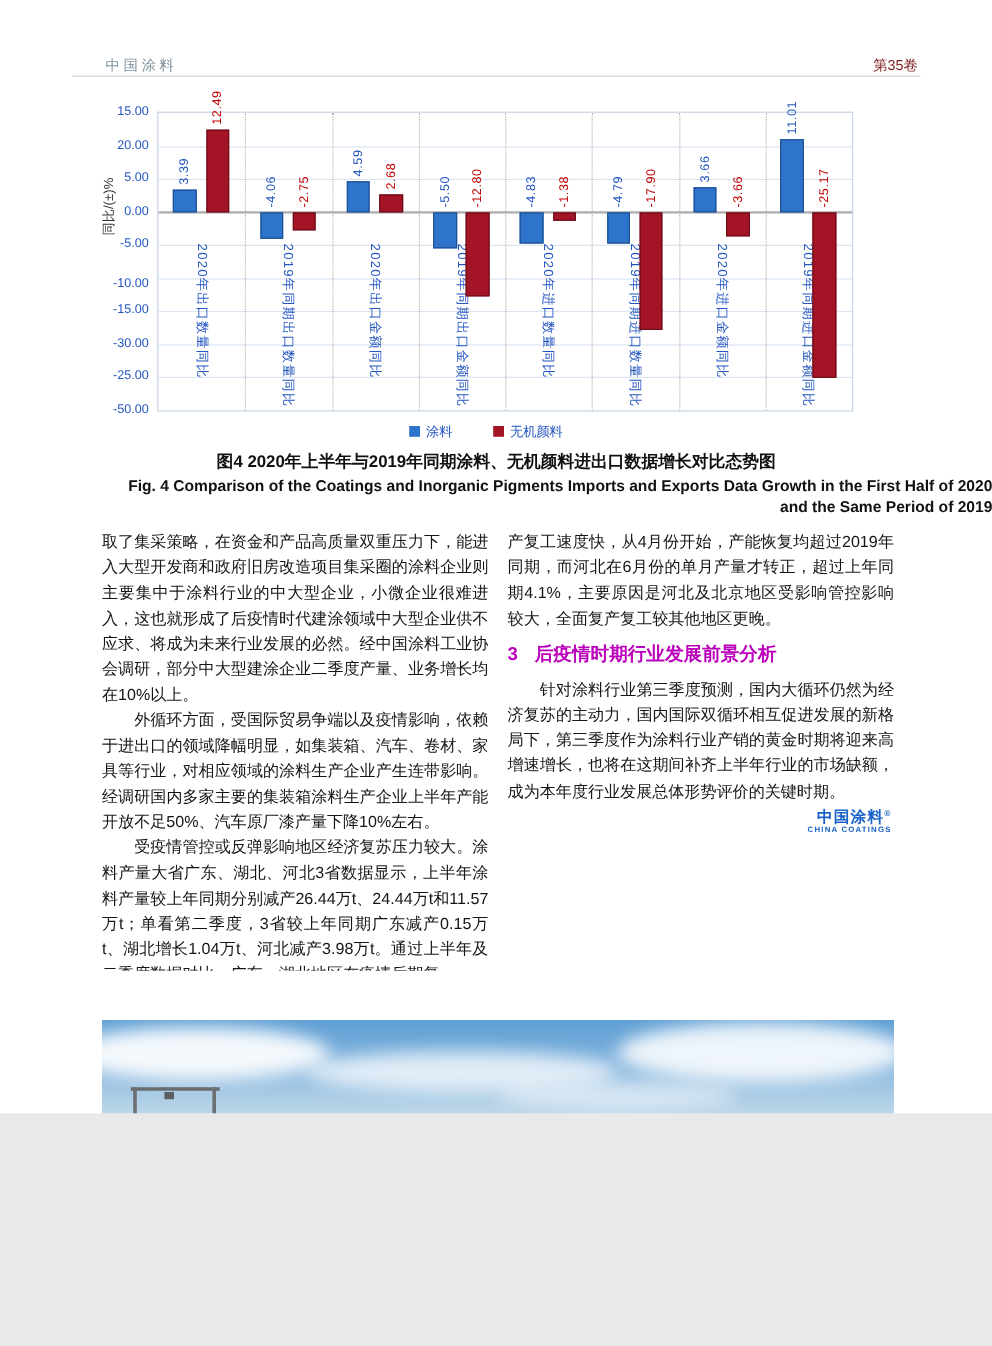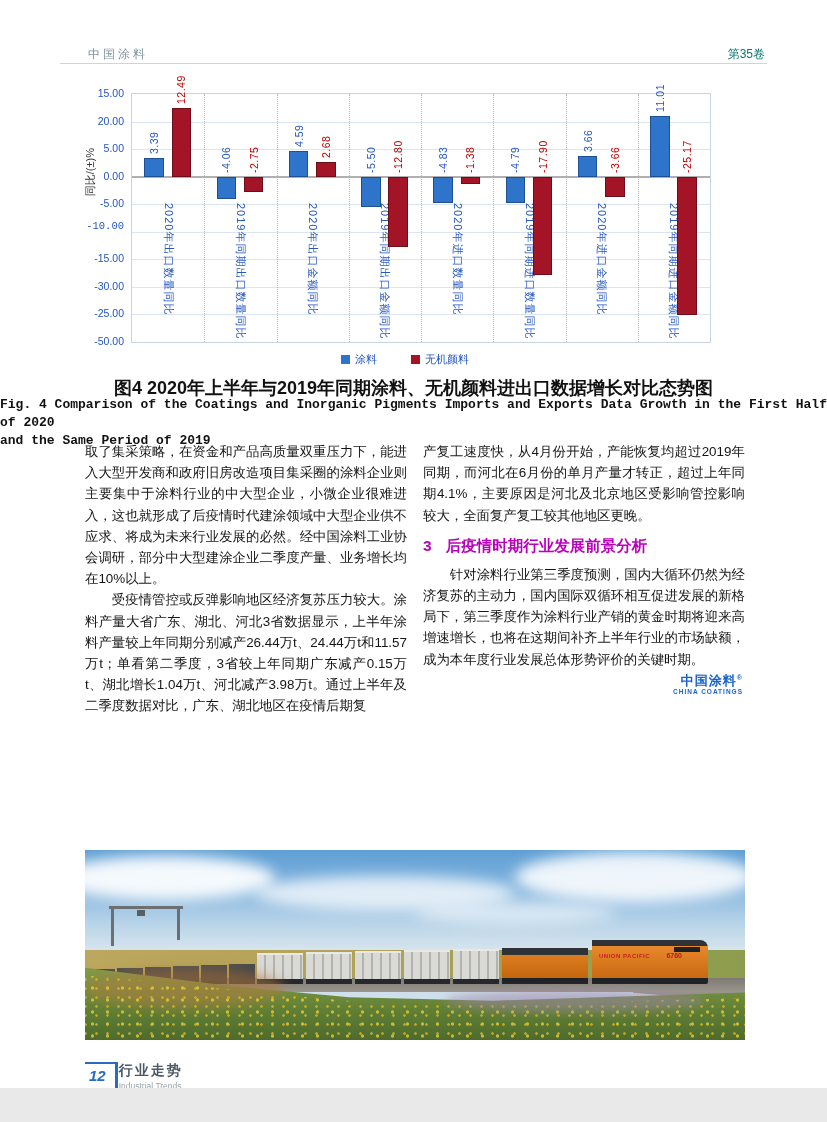--- a/index.html
+++ b/index.html
@@ -1,21 +1,21 @@
 <!DOCTYPE html>
 <html><head>
 <meta charset="utf-8">
 <style>
   html,body{margin:0;padding:0;background:#e9e9e9;}
-  .page{position:relative;width:827px;height:1088px;background:#ffffff;margin:0 auto;
+  .page{position:relative;width:827px;height:928px;background:#ffffff;margin:0 auto;
         font-family:"Liberation Sans","DejaVu Sans",sans-serif;color:#1a1a1a;overflow:hidden;}
 
   
   .hdr-left{position:absolute;left:88px;top:46px;font-size:12px;letter-spacing:3px;color:#7f929e;}
-  .hdr-right{position:absolute;right:62px;top:46px;font-size:12px;color:#0f766e;}
+  .hdr-right{position:absolute;right:62px;top:46px;font-size:12px;color:#7f1d1d;}
   .hdr-line{position:absolute;left:60px;right:60px;top:63px;height:1px;background:#ccd5da;}
 
   
   .chart-area{position:absolute;left:85px;top:88px;width:660px;height:262px;}
   .ytitle{position:absolute;left:-2px;top:60px;writing-mode:vertical-rl;text-orientation:sideways;
           transform:rotate(180deg);font-size:11px;color:#333;}
   .yticks{position:absolute;left:0;top:5px;width:44px;height:248px;}
   .ytick{position:absolute;right:5px;transform:translateY(-50%);font-size:10.5px;color:#2456c0;}
   .plot{position:absolute;left:46px;top:5px;width:578px;height:248px;border:1px solid #c7d4e4;background:#fff;}
   .gridline{position:absolute;left:0;right:0;height:1px;background:#dbe5f1;}
@@ -24,23 +24,23 @@
   .bar{position:absolute;box-sizing:border-box;}
   .vallabel{position:absolute;writing-mode:vertical-rl;transform:translate(-50%,-100%) rotate(180deg);
             font-size:10.5px;white-space:nowrap;letter-spacing:.5px;}
   .catlabel{position:absolute;writing-mode:vertical-rl;text-orientation:sideways;transform:translateX(-50%);
             font-size:11px;color:#2456c0;letter-spacing:1px;white-space:nowrap;}
   .legend{position:absolute;left:85px;top:352px;width:640px;display:flex;justify-content:center;gap:34px;}
   .legend-item{display:flex;align-items:center;gap:5px;font-size:11px;color:#2456c0;}
   .legend-swatch{width:9px;height:9px;display:inline-block;}
 
   
-  .cap-zh{position:absolute;left:0;right:0;top:376px;text-align:center;font-size:18px;font-weight:bold;color:#111;}
-  .cap-en{position:absolute;left:0;right:0;top:396px;text-align:left;
-          font-family:Liberation Mono, monospace;font-weight:bold;font-size:13px;color:#111;line-height:18px;}
+  .cap-zh{position:absolute;left:0;right:0;top:376px;text-align:center;font-size:14px;font-weight:bold;color:#111;}
+  .cap-en{position:absolute;left:0;right:0;top:396px;text-align:right;
+          font-family:Liberation Sans, sans-serif;font-weight:bold;font-size:13px;color:#111;line-height:18px;}
 
   
   .col{position:absolute;top:441px;width:322px;font-size:13.4px;line-height:21.2px;text-align:justify;color:#151515;}
   .col-left{left:85px;height:368px;overflow:hidden;}
   .col-right{left:423px;height:400px;}
   .col p{margin:0;text-indent:2em;}
   .col p.cont{text-indent:0;}
   .sec-heading{margin:9px 0 7px 0;font-size:15.5px;font-weight:bold;color:#bb00bb;text-indent:0;line-height:22px;}
   .sec-heading .num{margin-right:14px;}
   .logo{display:flex;flex-direction:column;align-items:flex-end;margin-top:4px;margin-right:2px;line-height:1.1;}
@@ -110,21 +110,21 @@
   <div class="hdr-line"></div>
 
   <div class="chart-area">
     <div class="ytitle">同比/(±)%</div>
     <div class="yticks" id="yticks">
         <div class="ytick" style="top: 0px;">15.00</div>
         <div class="ytick" style="top: 27.5556px;">20.00</div>
         <div class="ytick" style="top: 55.1111px;">5.00</div>
         <div class="ytick" style="top: 82.6667px;">0.00</div>
         <div class="ytick" style="top: 110.222px;">-5.00</div>
-        <div class="ytick" style="top: 133px; font-family: Liberation Mono, monospace;">-10.00</div>
+        <div class="ytick" style="top: 143px;">-10.00</div>
         <div class="ytick" style="top: 165.333px;">-15.00</div>
         <div class="ytick" style="top: 192.889px;">-30.00</div>
         <div class="ytick" style="top: 220.444px;">-25.00</div>
         <div class="ytick" style="top: 248px;">-50.00</div>
       </div>
     <div class="plot" id="plot">
         <div class="gridline" style="top: 27.5556px;"></div>
         <div class="gridline" style="top: 55.1111px;"></div>
         <div class="gridline" style="top: 110.222px;"></div>
         <div class="gridline" style="top: 137.778px;"></div>
@@ -193,20 +193,21 @@
     </div>
 
   <div class="cap-zh">图4  2020年上半年与2019年同期涂料、无机颜料进出口数据增长对比态势图</div>
   <div class="cap-en">
     <div>Fig. 4  Comparison of the Coatings and Inorganic Pigments Imports and Exports Data Growth in the First Half of 2020</div>
     <div>and the Same Period of 2019</div>
   </div>
 
   <div class="col col-left">
     <p class="cont">取了集采策略，在资金和产品高质量双重压力下，能进入大型开发商和政府旧房改造项目集采圈的涂料企业则主要集中于涂料行业的中大型企业，小微企业很难进入，这也就形成了后疫情时代建涂领域中大型企业供不应求、将成为未来行业发展的必然。经中国涂料工业协会调研，部分中大型建涂企业二季度产量、业务增长均在10%以上。</p>
+    <p>外循环方面，受国际贸易争端以及疫情影响，依赖于进出口的领域降幅明显，如集装箱、汽车、卷材、家具等行业，对相应领域的涂料生产企业产生连带影响。经调研国内多家主要的集装箱涂料生产企业上半年产能开放不足50%、汽车原厂漆产量下降10%左右。</p>
     <p>受疫情管控或反弹影响地区经济复苏压力较大。涂料产量大省广东、湖北、河北3省数据显示，上半年涂料产量较上年同期分别减产26.44万t、24.44万t和11.57万t；单看第二季度，3省较上年同期广东减产0.15万t、湖北增长1.04万t、河北减产3.98万t。通过上半年及二季度数据对比，广东、湖北地区在疫情后期复</p>
   </div>
 
   <div class="col col-right">
     <p class="cont">产复工速度快，从4月份开始，产能恢复均超过2019年同期，而河北在6月份的单月产量才转正，超过上年同期4.1%，主要原因是河北及北京地区受影响管控影响较大，全面复产复工较其他地区更晚。</p>
     <div class="sec-heading">
       <span class="num">3</span><span>后疫情时期行业发展前景分析</span>
     </div>
     <p>针对涂料行业第三季度预测，国内大循环仍然为经济复苏的主动力，国内国际双循环相互促进发展的新格局下，第三季度作为涂料行业产销的黄金时期将迎来高增速增长，也将在这期间补齐上半年行业的市场缺额，成为本年度行业发展总体形势评价的关键时期。</p>
     <div class="logo">

